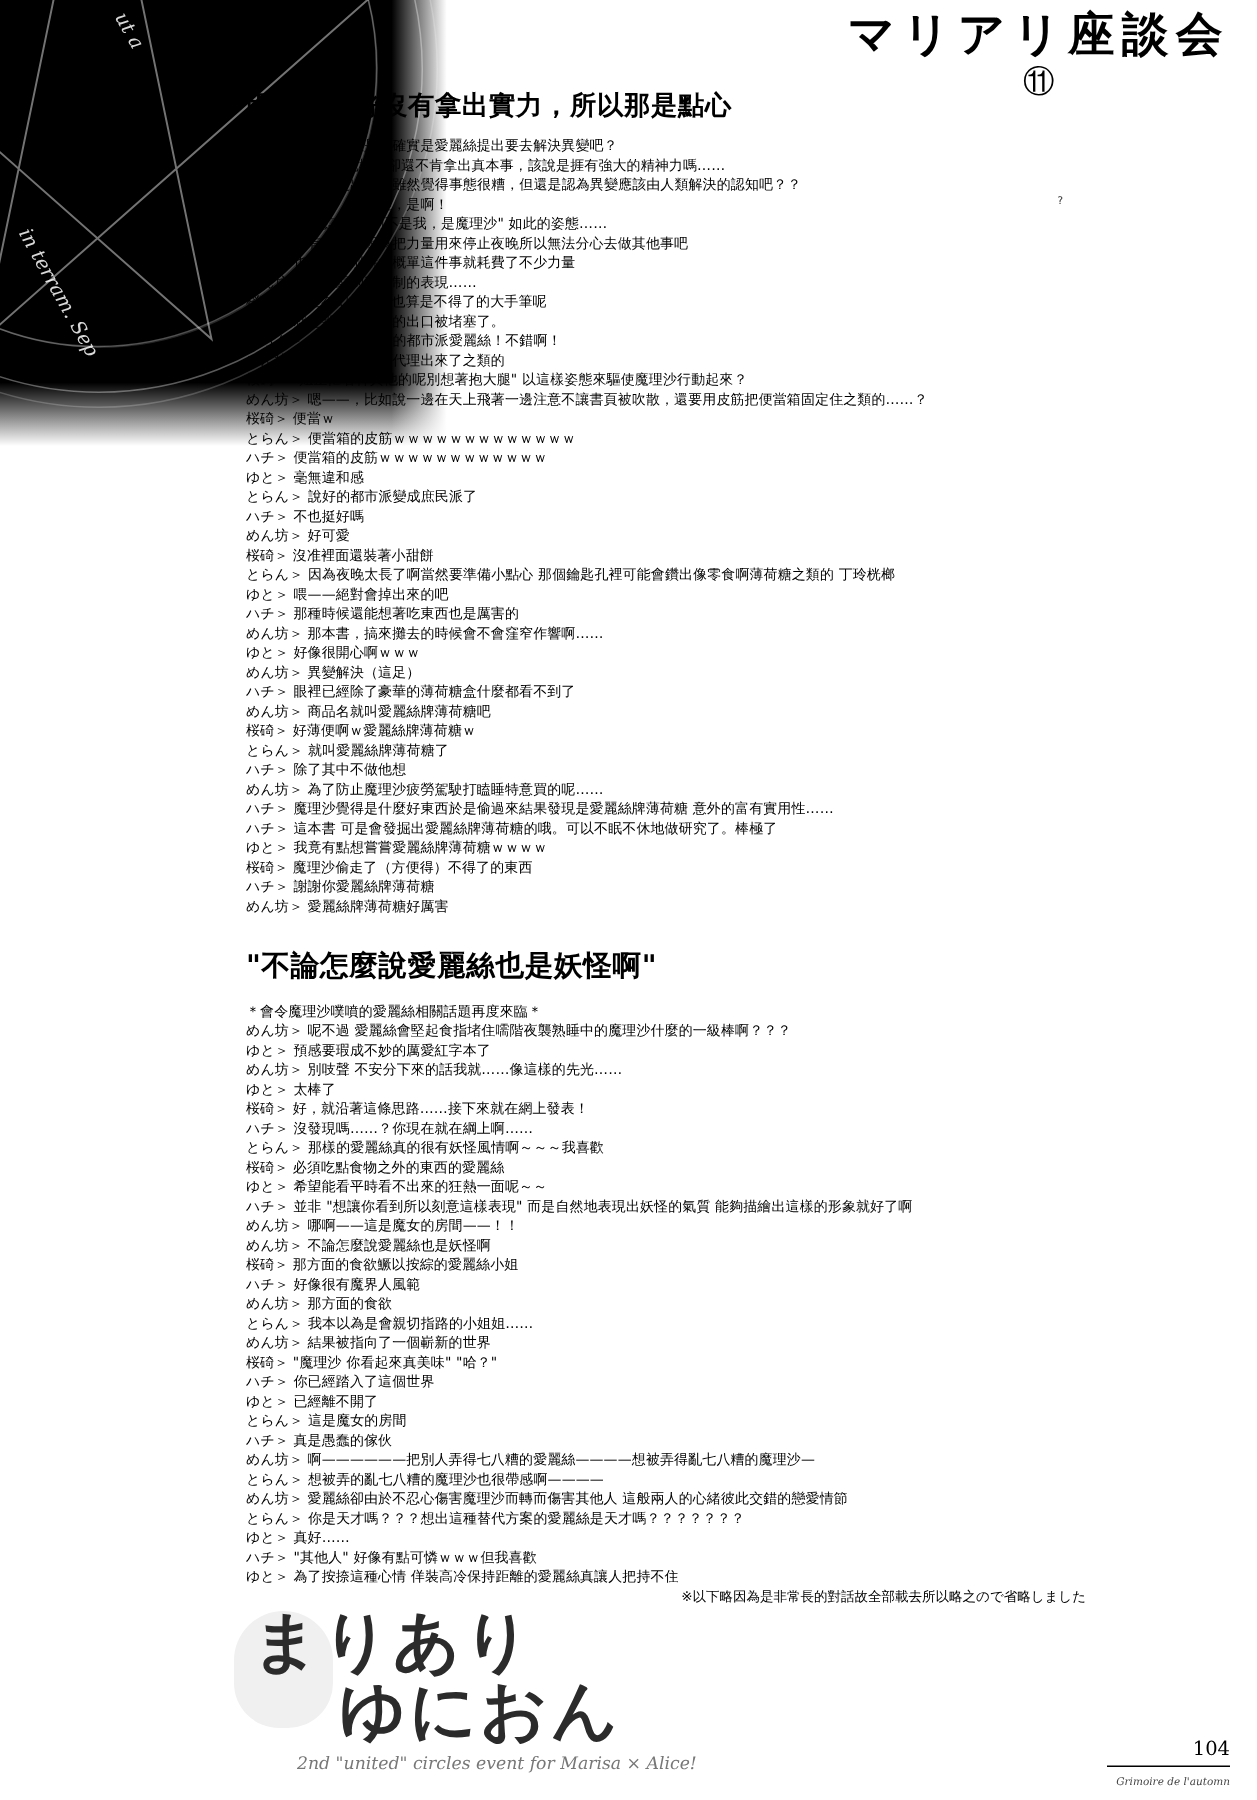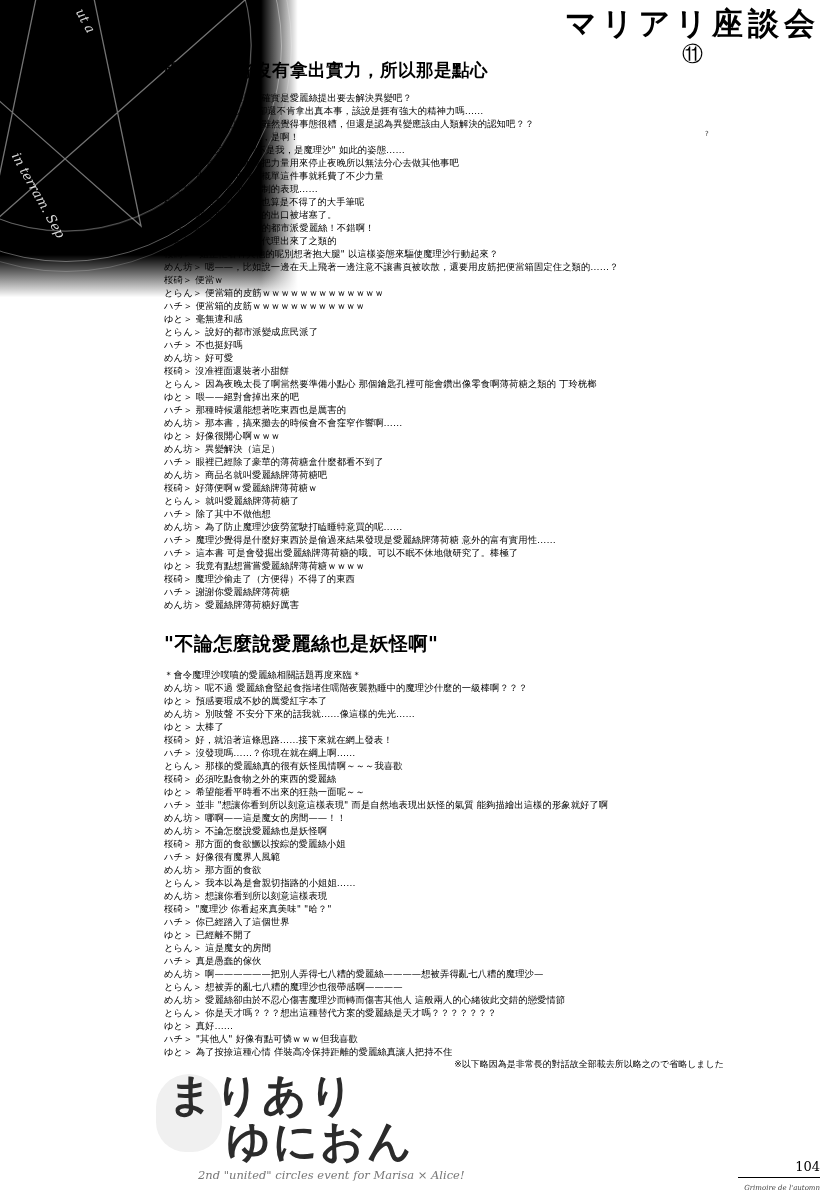--- a/index.html
+++ b/index.html
@@ -186,21 +186,21 @@
       <div class="ln">とらん＞ 那樣的愛麗絲真的很有妖怪風情啊～～～我喜歡</div>
       <div class="ln">桜碕＞ 必須吃點食物之外的東西的愛麗絲</div>
       <div class="ln">ゆと＞ 希望能看平時看不出來的狂熱一面呢～～</div>
       <div class="ln">ハチ＞ 並非 "想讓你看到所以刻意這樣表現" 而是自然地表現出妖怪的氣質 能夠描繪出這樣的形象就好了啊</div>
       <div class="ln">めん坊＞ 哪啊——這是魔女的房間——！！</div>
       <div class="ln">めん坊＞ 不論怎麼說愛麗絲也是妖怪啊</div>
       <div class="ln">桜碕＞ 那方面的食欲鱖以按綜的愛麗絲小姐</div>
       <div class="ln">ハチ＞ 好像很有魔界人風範</div>
       <div class="ln">めん坊＞ 那方面的食欲</div>
       <div class="ln">とらん＞ 我本以為是會親切指路的小姐姐……</div>
-      <div class="ln">めん坊＞ 想讓你看到所以刻意這樣表現</div>
+      <div class="ln">めん坊＞ 結果被指向了一個嶄新的世界</div>
       <div class="ln">桜碕＞ "魔理沙 你看起來真美味" "哈？"</div>
       <div class="ln">ハチ＞ 你已經踏入了這個世界</div>
       <div class="ln">ゆと＞ 已經離不開了</div>
       <div class="ln">とらん＞ 這是魔女的房間</div>
       <div class="ln">ハチ＞ 真是愚蠢的傢伙</div>
       <div class="ln">めん坊＞ 啊——————把別人弄得七八糟的愛麗絲————想被弄得亂七八糟的魔理沙—</div>
       <div class="ln">とらん＞ 想被弄的亂七八糟的魔理沙也很帶感啊————</div>
       <div class="ln">めん坊＞ 愛麗絲卻由於不忍心傷害魔理沙而轉而傷害其他人 這般兩人的心緒彼此交錯的戀愛情節</div>
       <div class="ln">とらん＞ 你是天才嗎？？？想出這種替代方案的愛麗絲是天才嗎？？？？？？？</div>
       <div class="ln">ゆと＞ 真好……</div>

